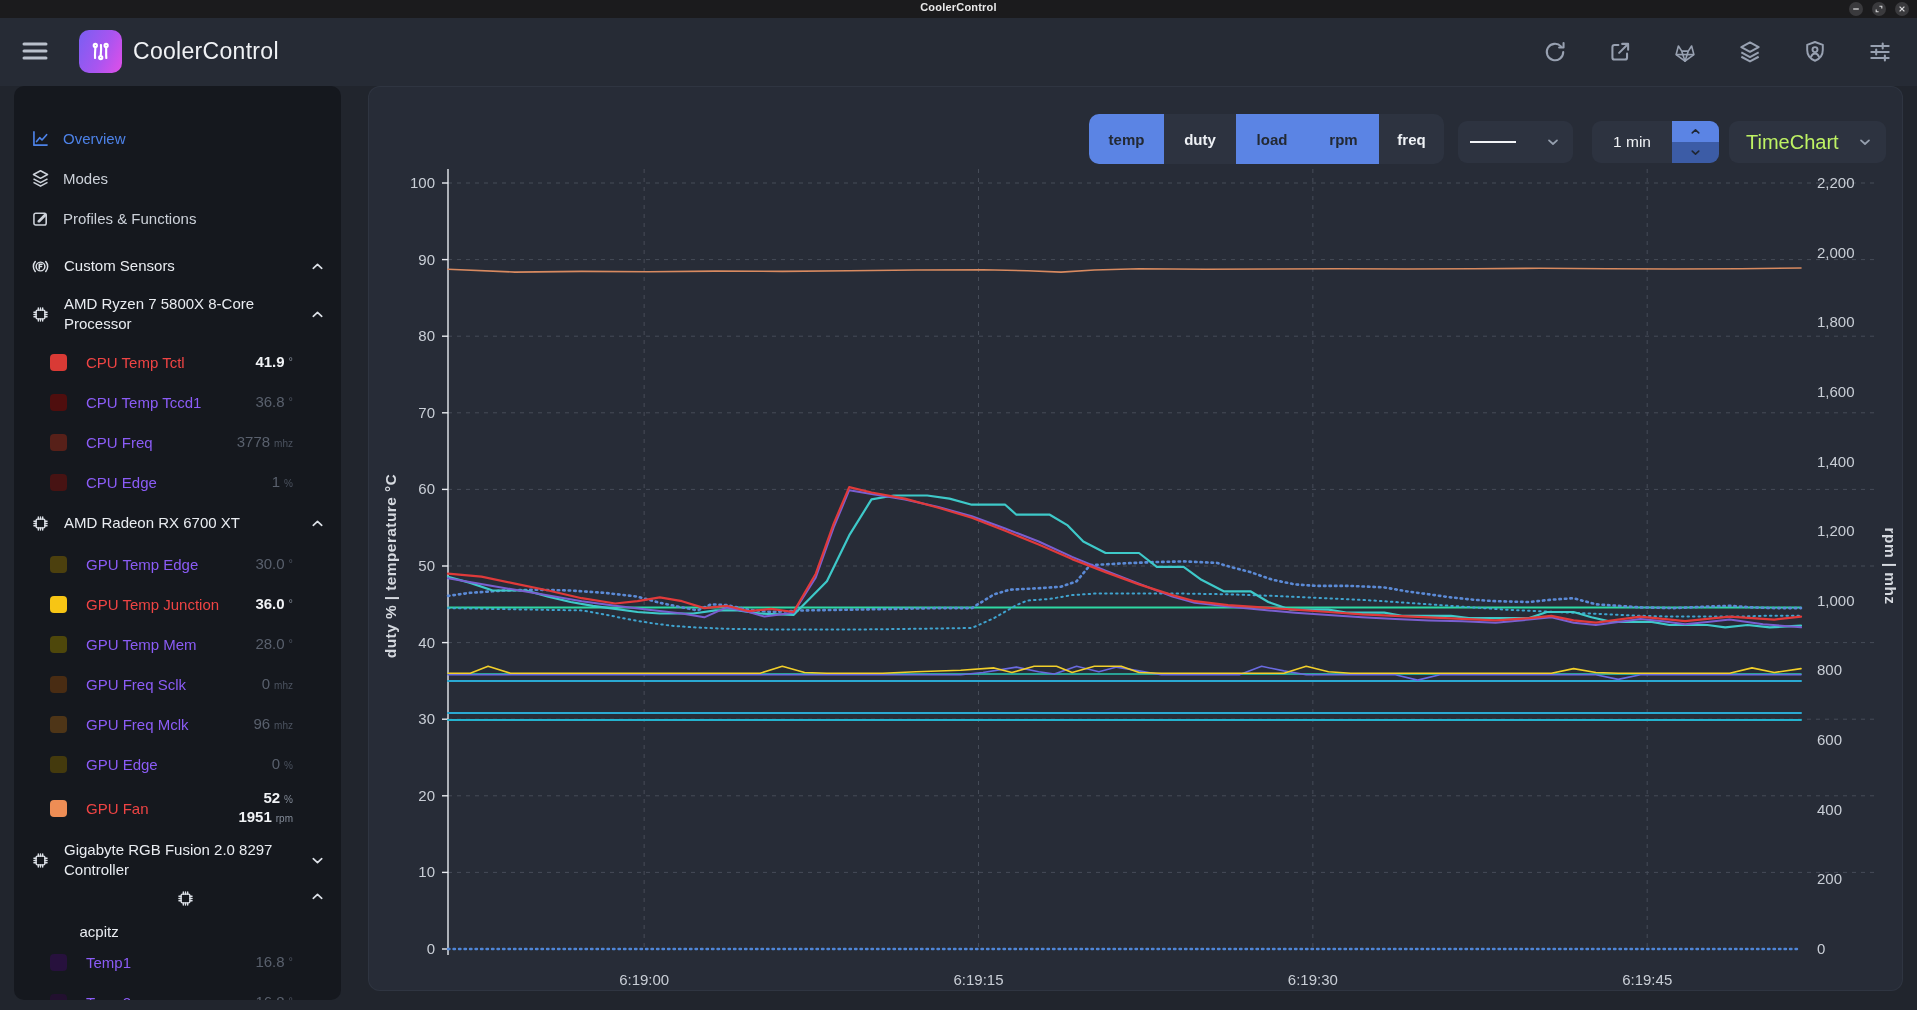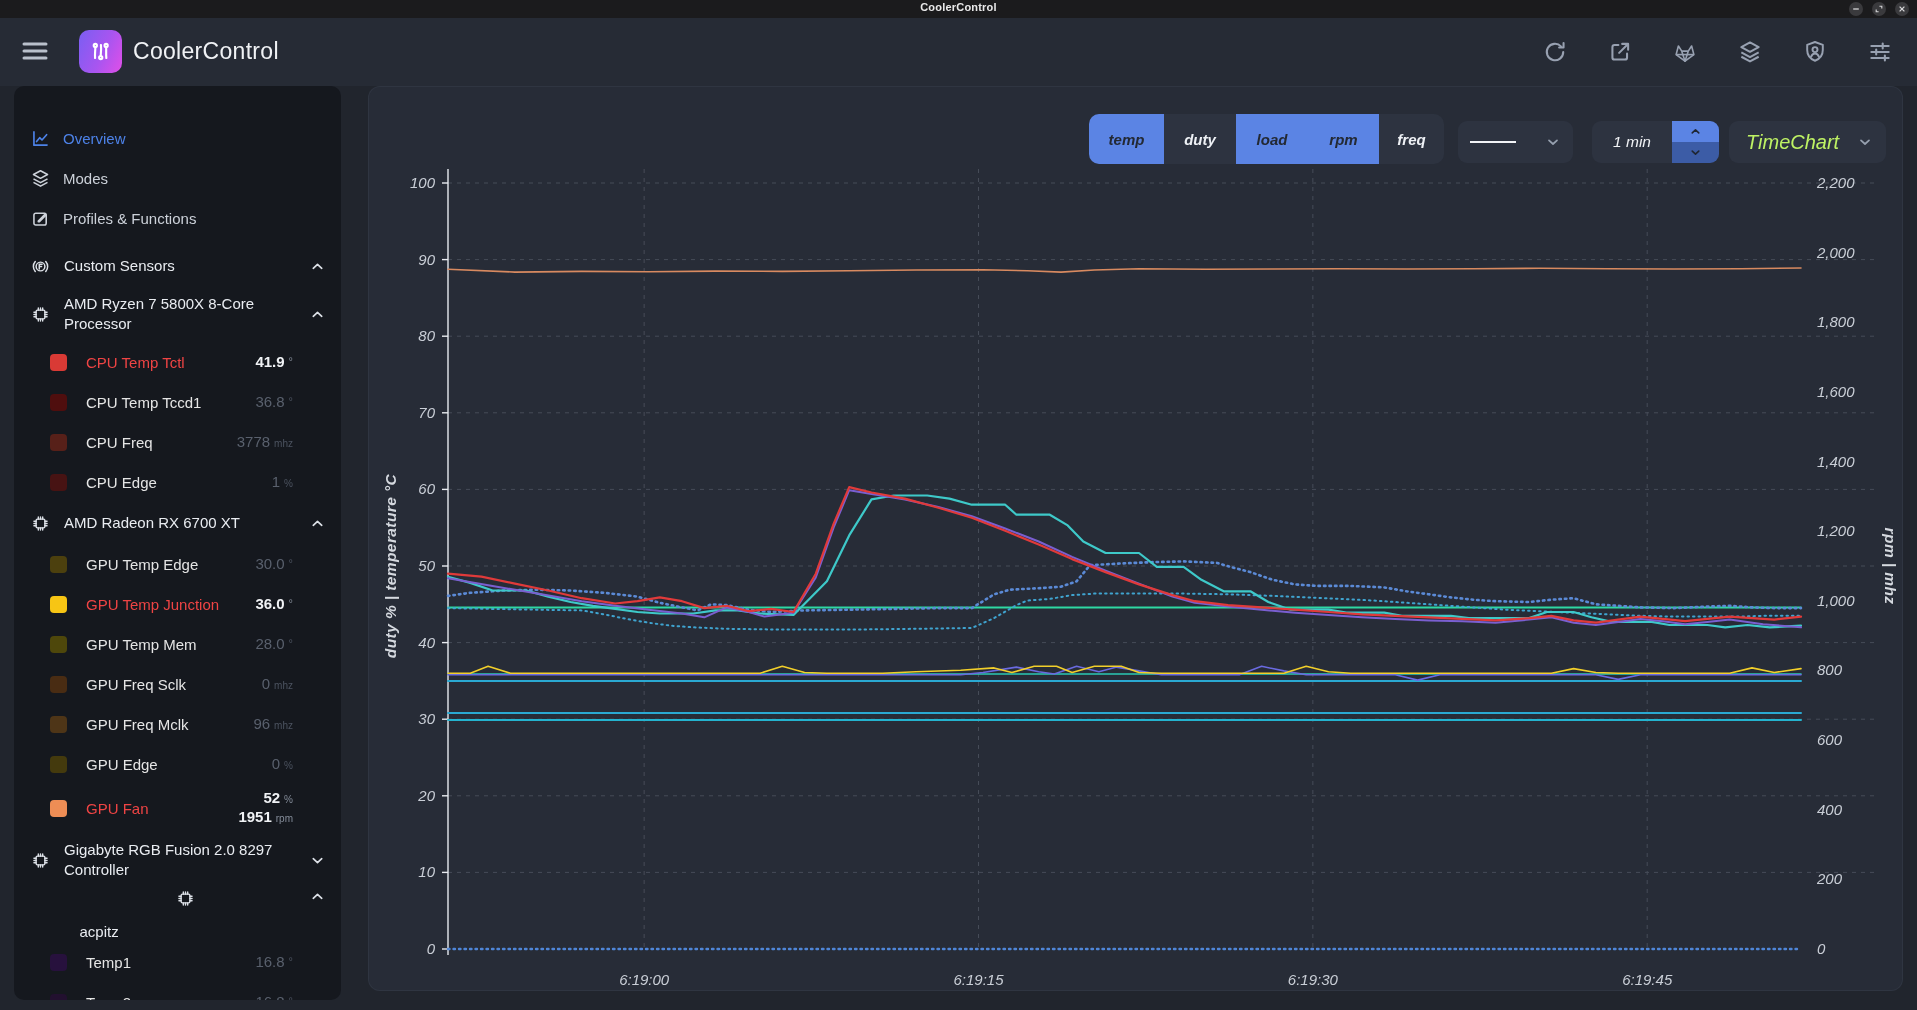--- a/index.html
+++ b/index.html
@@ -39,28 +39,28 @@
   .devhead { position:relative; display:flex; align-items:center; padding-left:16px; gap:13px;
     font-size:15px; font-weight:500; color:#e9ecf1; cursor:pointer; }
   .devhead .devname { width:212px; line-height:20px; }
   .chev { position:absolute; right:15px; width:17px; height:17px; color:#dde1e8; }
   .srow { height:40px; display:flex; align-items:center; padding:0 48px 0 36px; cursor:pointer; }
   .srow .swatch { width:17px; height:17px; border-radius:4px; flex:none; margin-right:19px; }
   .srow .slabel { flex:1; font-size:15px; color:#ef4444; font-weight:400; white-space:nowrap; }
   .srow .sval { text-align:right; font-size:15px; color:#f0f2f5; font-weight:600; white-space:nowrap; line-height:17px; }
   .srow .unit { font-size:10px; font-weight:400; color:#838b98; margin-left:4px; }
   .srow .unit.deg { font-size:11px; position:relative; top:-2px; }
-  .srow.dim .slabel { color:#e5e5e5; font-weight:400; }
+  .srow.dim .slabel { color:#8b5cf6; font-weight:400; }
   .srow.dim .sval { color:#59606d; font-weight:400; }
   .srow.dim .unit { color:#4c5360; }
   .srow.tall { height:48px; }
 
   
   .card { position:absolute; left:368px; top:86px; width:1535px; height:905px; background:#272c37;
-    border-radius:12px; border:1px solid rgba(70,78,94,.25);font-style:italic; }
+    border-radius:12px; border:1px solid rgba(70,78,94,.25); }
   .seg-group { position:absolute; left:720px; top:27px; height:50px; display:flex; overflow:hidden;
     border-radius:10px; background:#2d3340; }
   .seg { height:50px; display:flex; align-items:center; justify-content:center;
     font-size:15px; font-weight:600; color:#eef1f5; cursor:pointer; }
   .seg.active { background:#5b84e4; color:#232933; }
   .ctl { position:absolute; top:34px; height:42px; background:#2d3340; border-radius:9px;
     display:flex; align-items:center; cursor:pointer; }
   .ctl .chevd { width:16px; height:16px; color:#96a0af; }
   .ctl-line { left:1089px; width:115px; padding:0 12px; justify-content:space-between; }
   .ctl-line .linesample { width:46px; height:0; border-top:2.4px solid #f2f4f7; }

